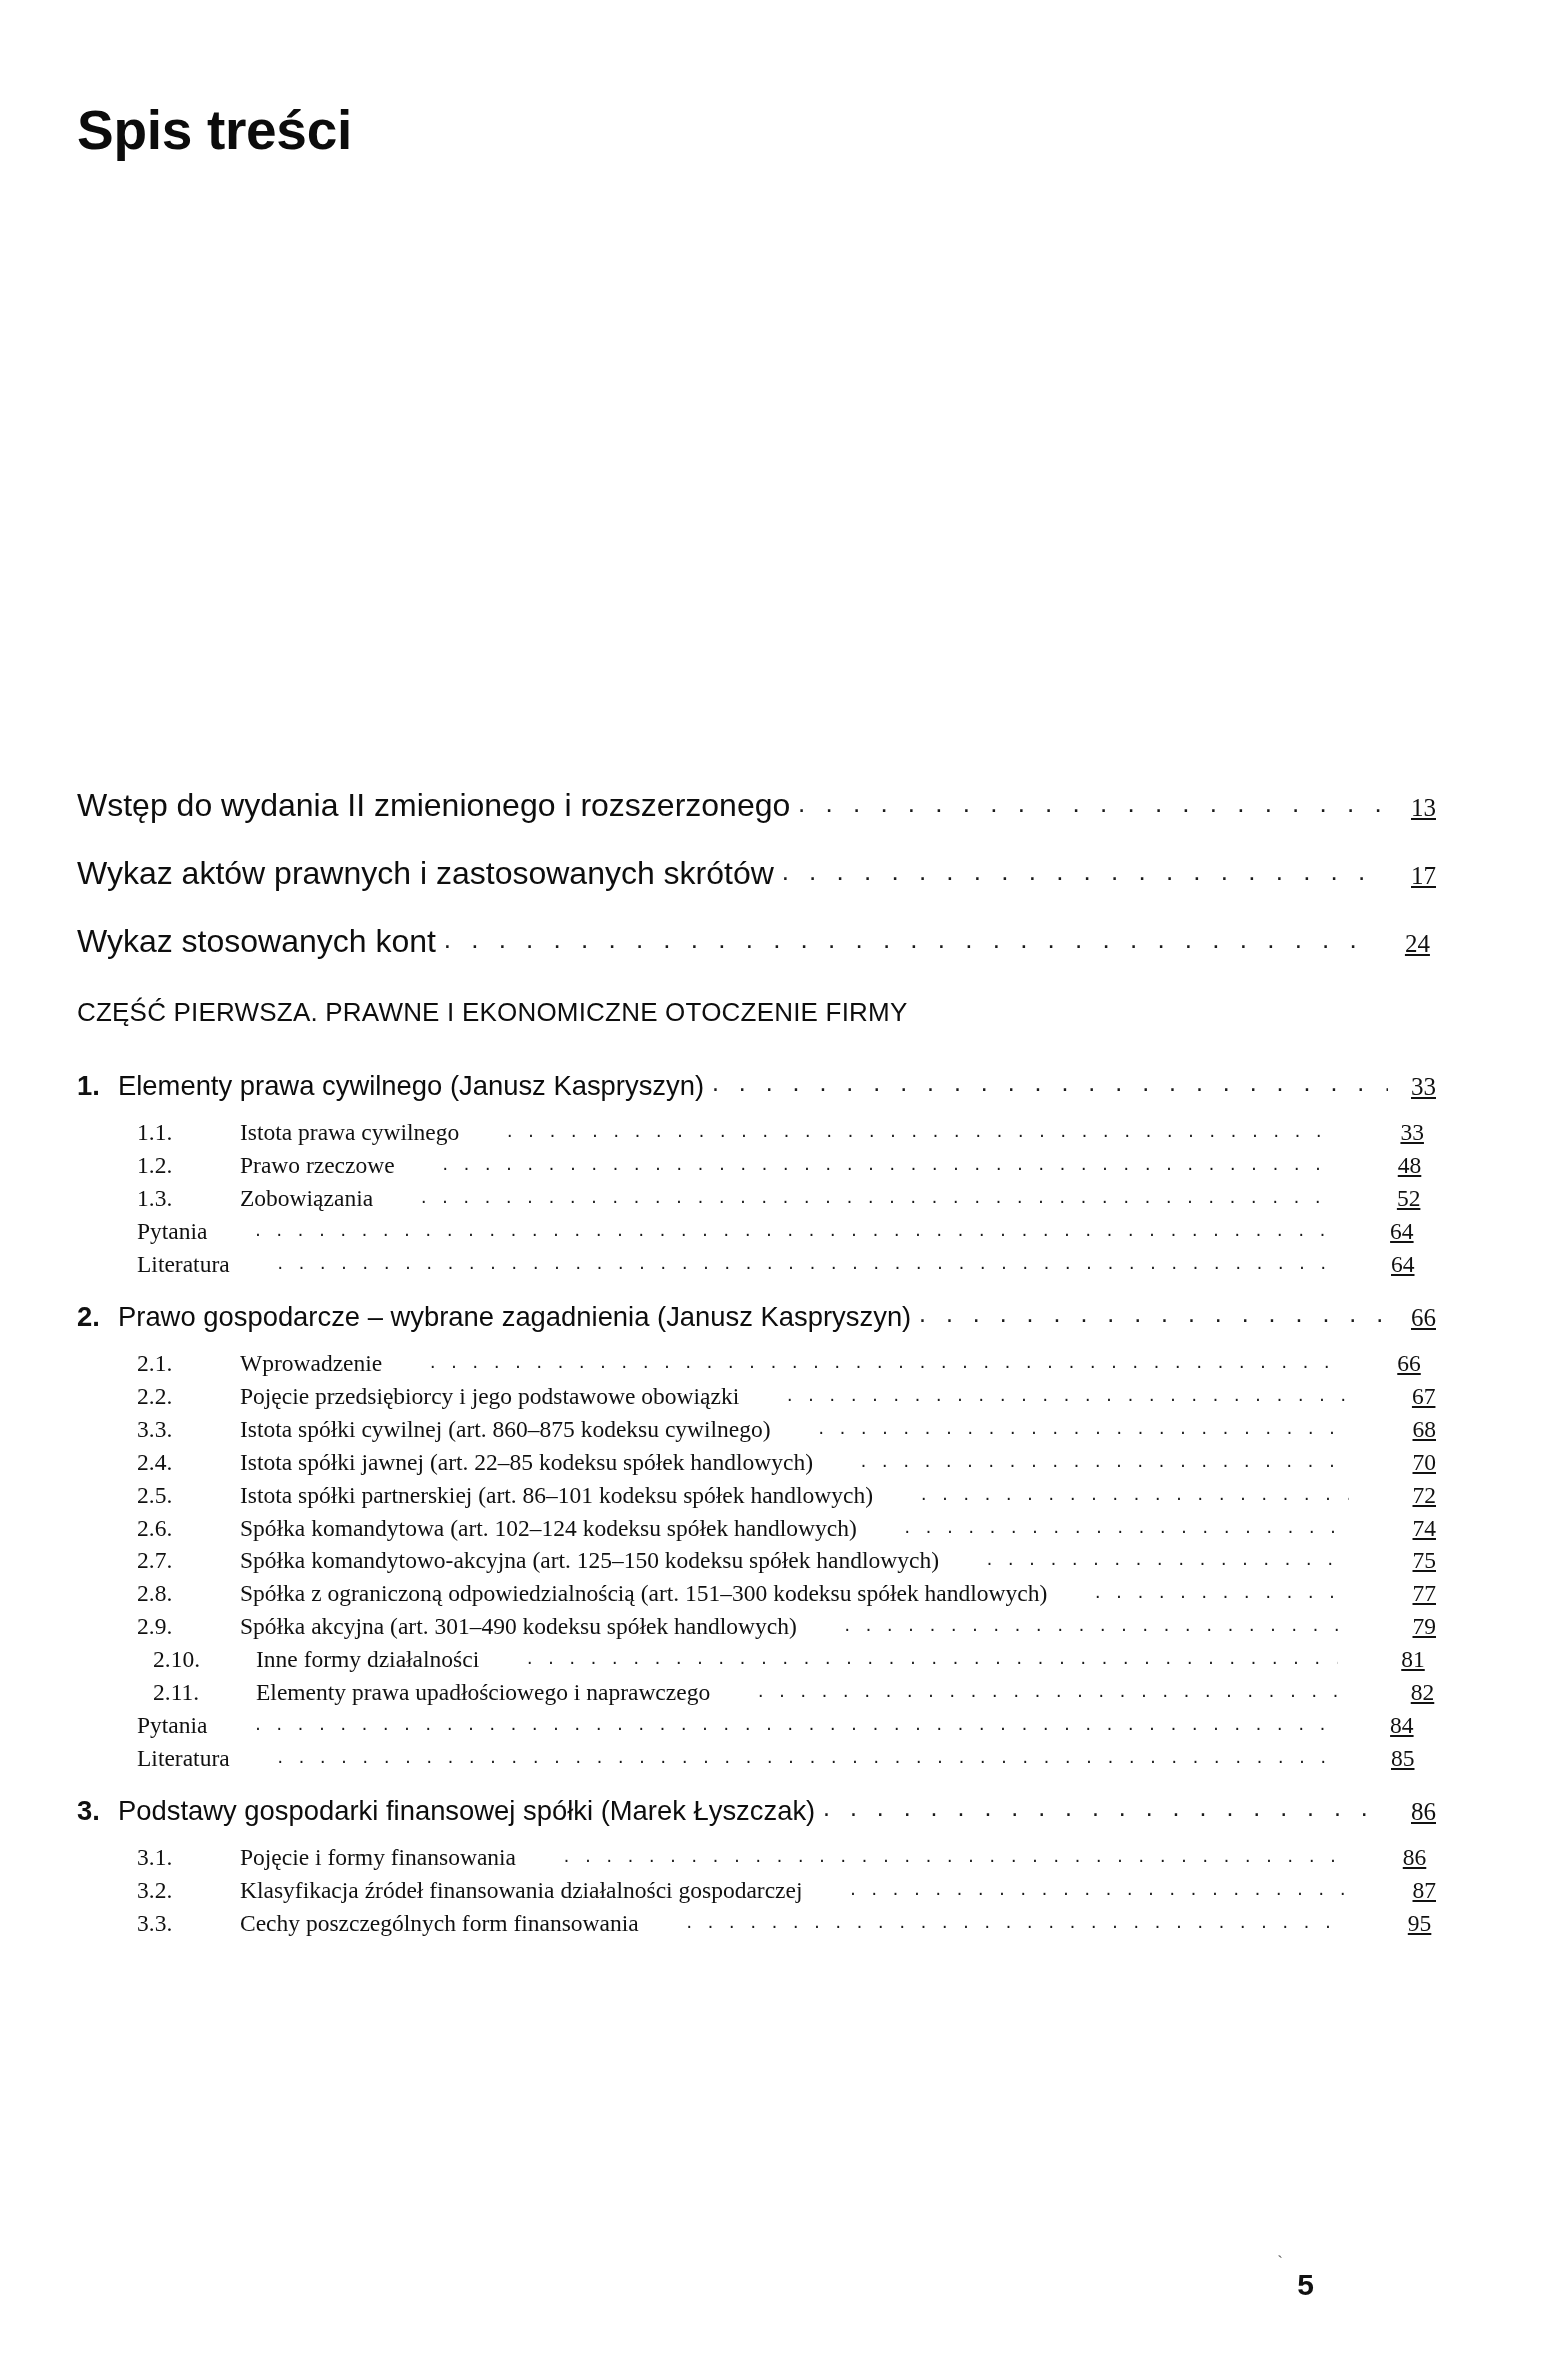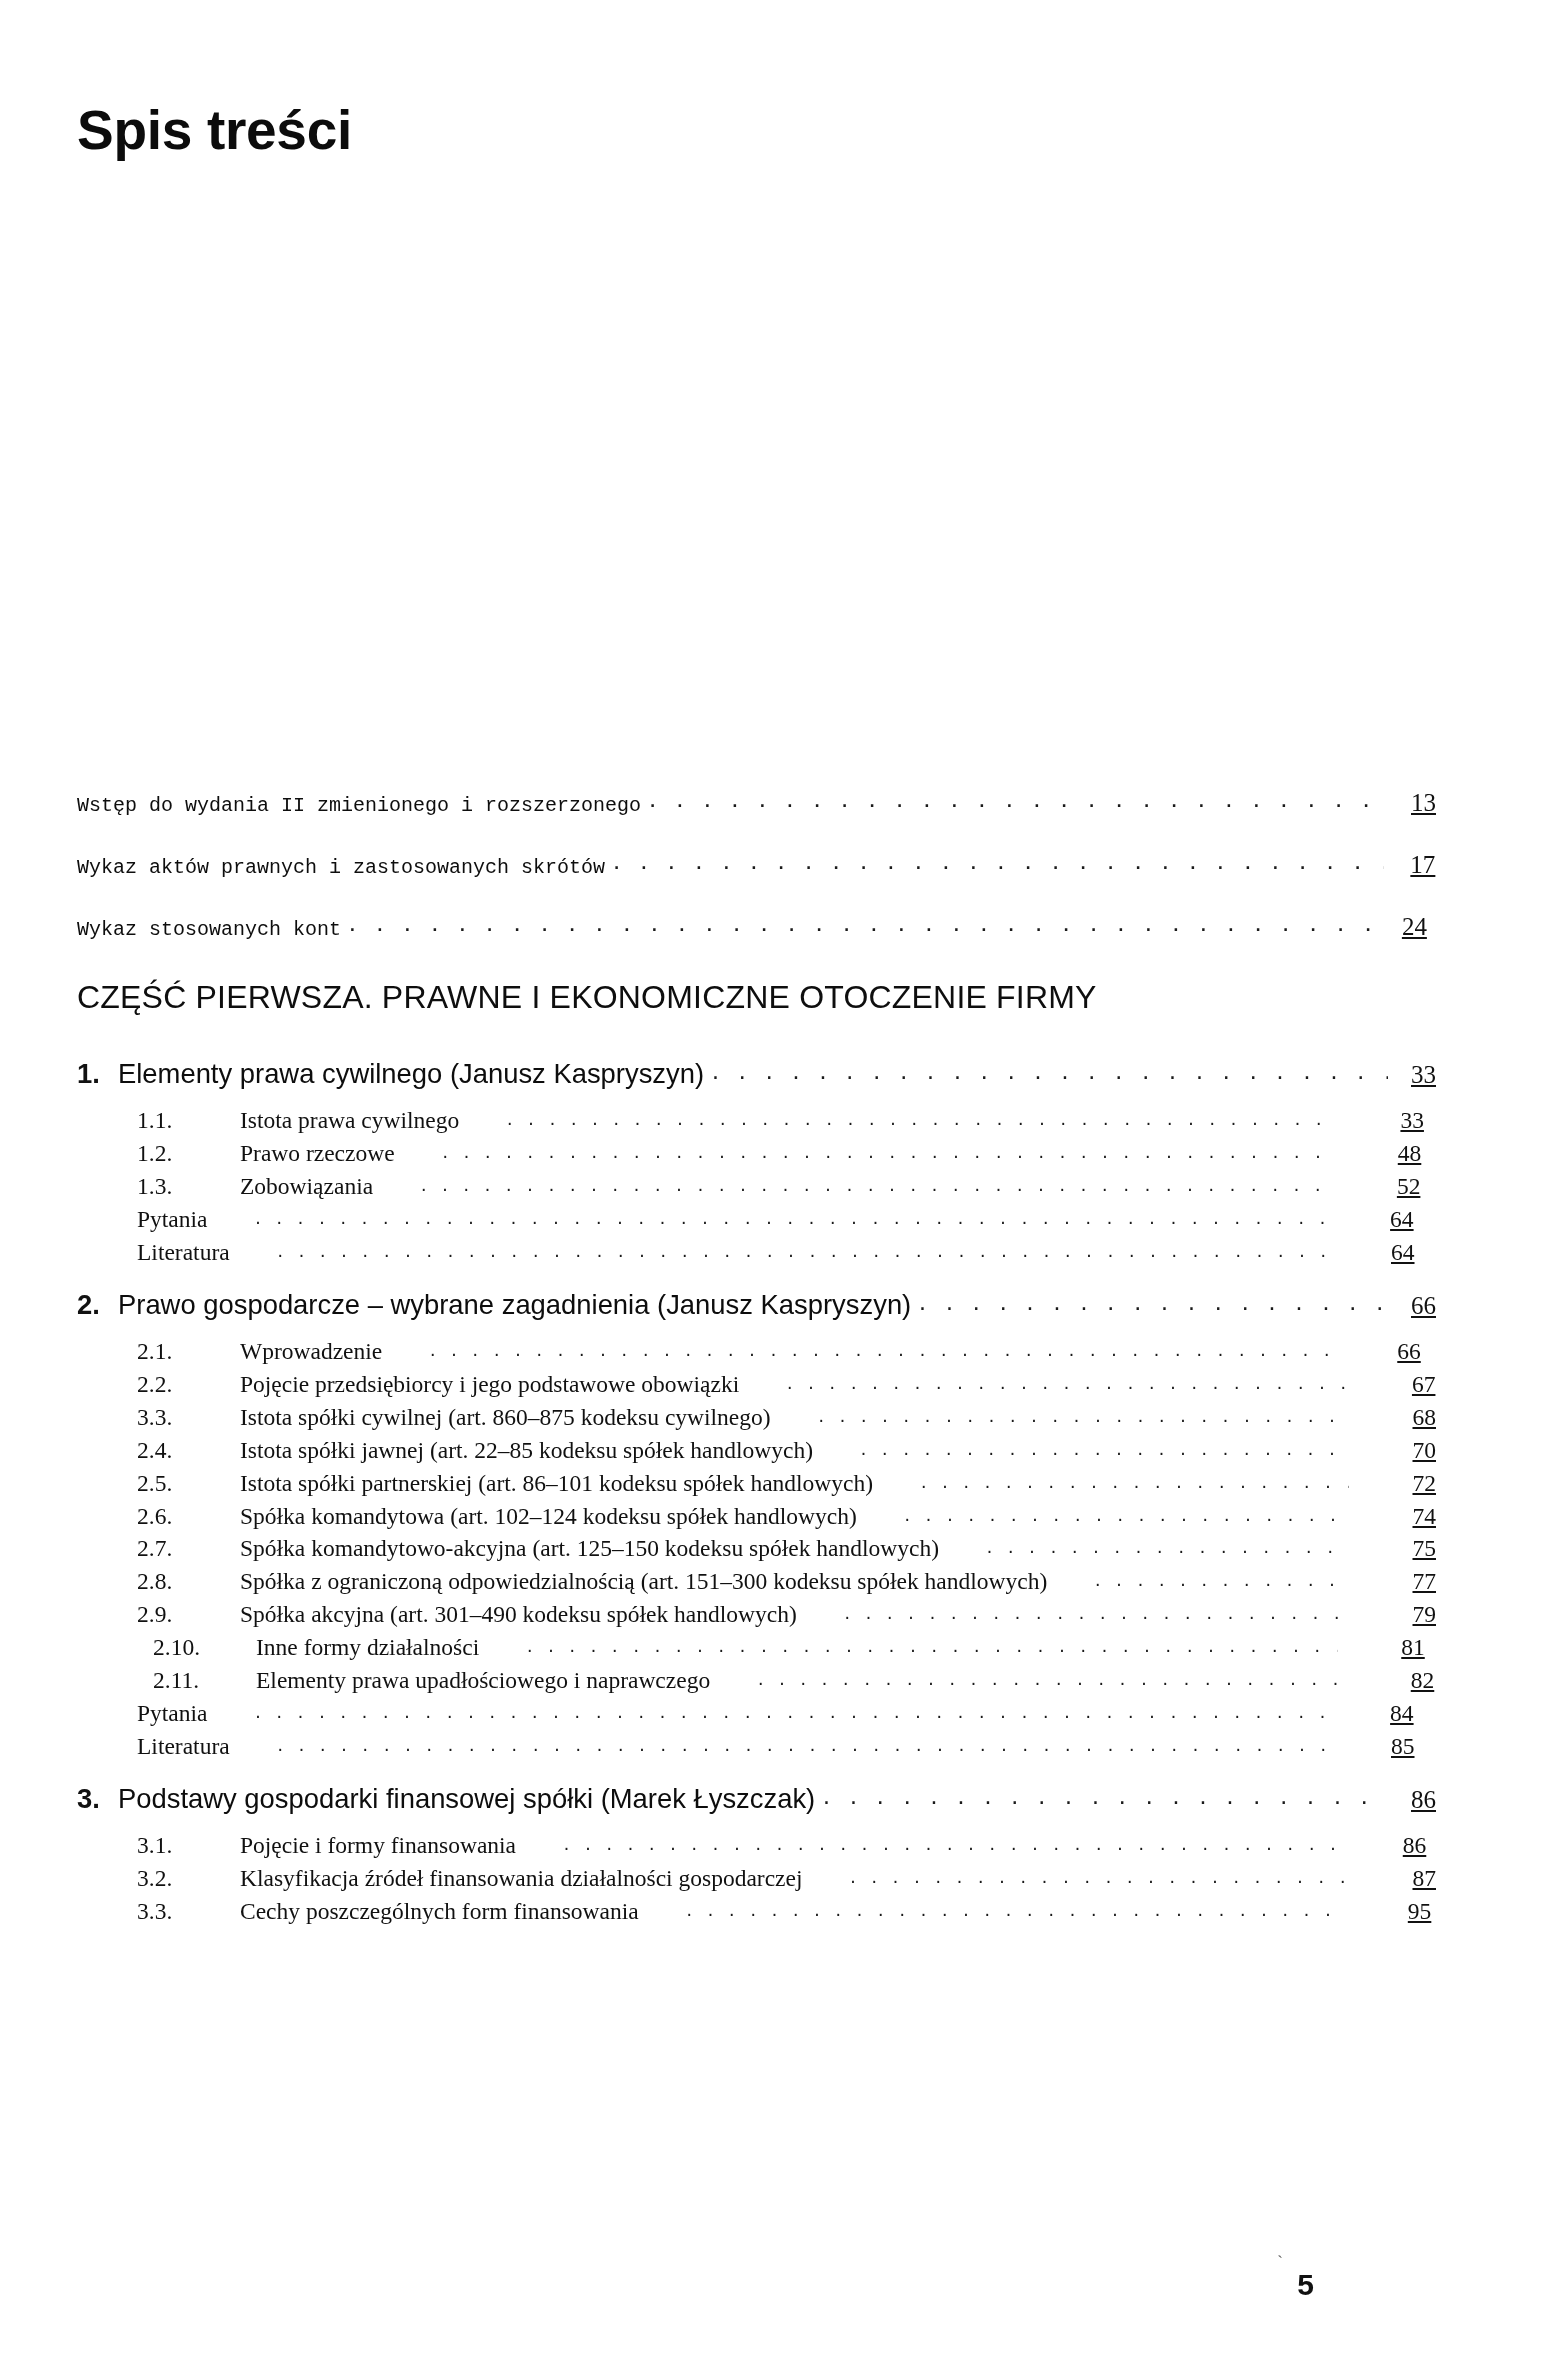--- a/index.html
+++ b/index.html
@@ -65,39 +65,39 @@
     font-size: 23.5px;
     color: #111;
     text-decoration: underline;
   }
 
   
   .front {
     margin-bottom: 31px;
   }
   .front .label {
-    font-family: Liberation Mono, monospace;
-    font-size: 20px;
+    font-family: Liberation Sans, sans-serif;
+    font-size: 32px;
     color: #0e0e0e;
   }
   .front .dots {
     letter-spacing: 6.5px;
     font-size: 26px;
     transform: translateY(-3.9px);
   }
   .front .page-num {
     width: 78px;
     font-size: 25px;
     padding-left: 19.6px;
     text-align: left;
   }
 
   .part-heading {
     font-family: "Liberation Sans", sans-serif;
-    font-size: 32px;
+    font-size: 26px;
     margin-top: 37px;
     margin-bottom: 42px;
     color: #0e0e0e;
     letter-spacing: 0.2px;
   }
 
   
   .chapter {
     margin-top: 23.5px;
     margin-bottom: 17px;

